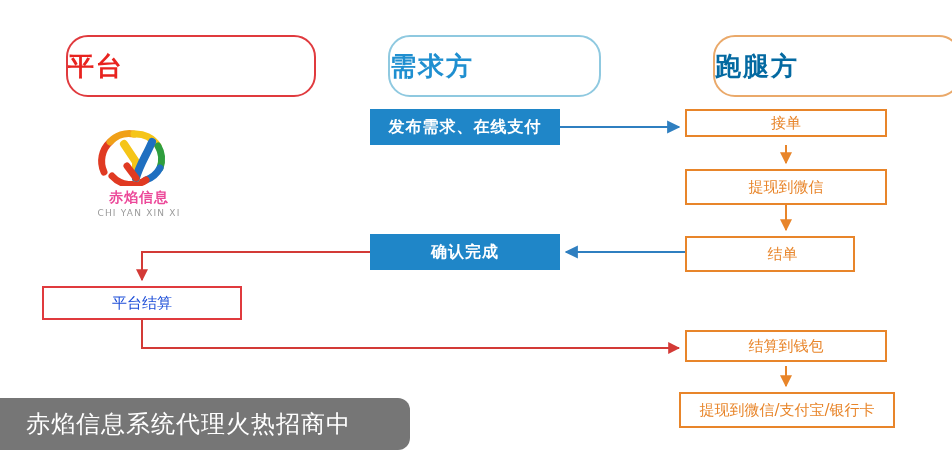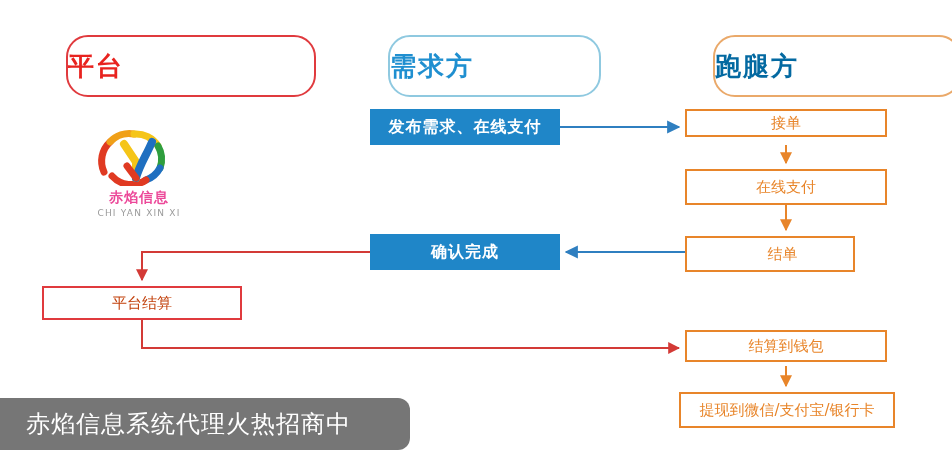--- a/index.html
+++ b/index.html
@@ -60,21 +60,21 @@
     background: #ffffff;
     text-align: center;
   }
   .node.orange {
     border: 2px solid #e8852a;
     color: #e8852a;
     font-size: 15px;
   }
   .node.red {
     border: 2px solid #e03a3e;
-    color: #c2410c;
+    color: #1d4ed8;
     font-size: 15px;
   }
   .node.blue-fill {
     background: #1f86c8;
     border: none;
     color: #ffffff;
     font-weight: bold;
     font-size: 16px;
     letter-spacing: 1px;
     align-items: center;
@@ -193,21 +193,21 @@
     <span>发布需求、在线支付</span>
   </div>
   <div id="node-confirm" class="node blue-fill">
     <span>确认完成</span>
   </div>
 
   <div id="node-accept" class="node orange">
     <span>接单</span>
   </div>
   <div id="node-service" class="node orange">
-    <span>在线支付</span>
+    <span>提现到微信</span>
   </div>
   <div id="node-settle" class="node orange">
     <span>结单</span>
   </div>
   <div id="node-wallet" class="node orange">
     <span>结算到钱包</span>
   </div>
   <div id="node-withdraw" class="node orange">
     <span>提现到微信/支付宝/银行卡</span>
   </div>

